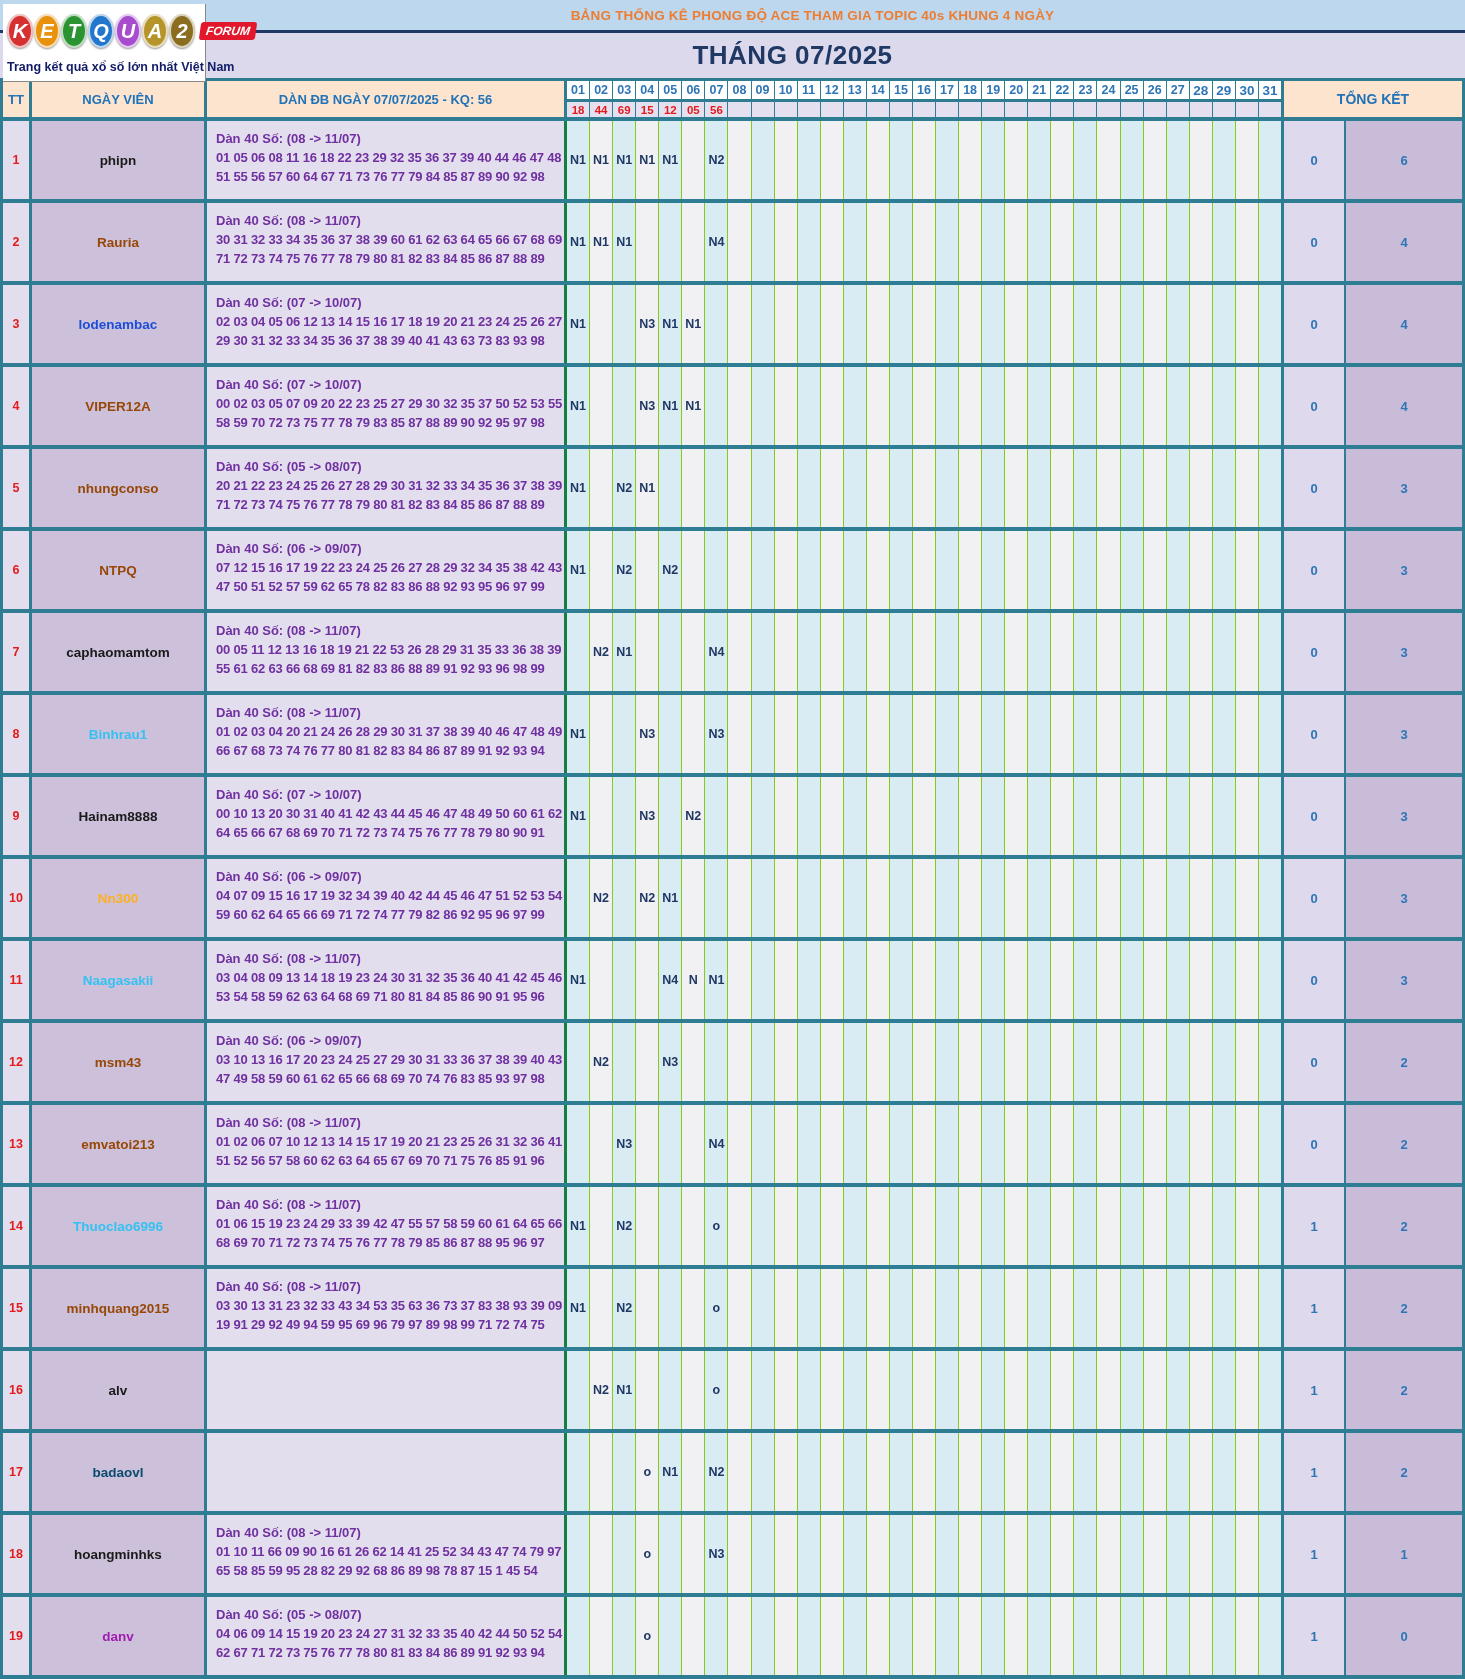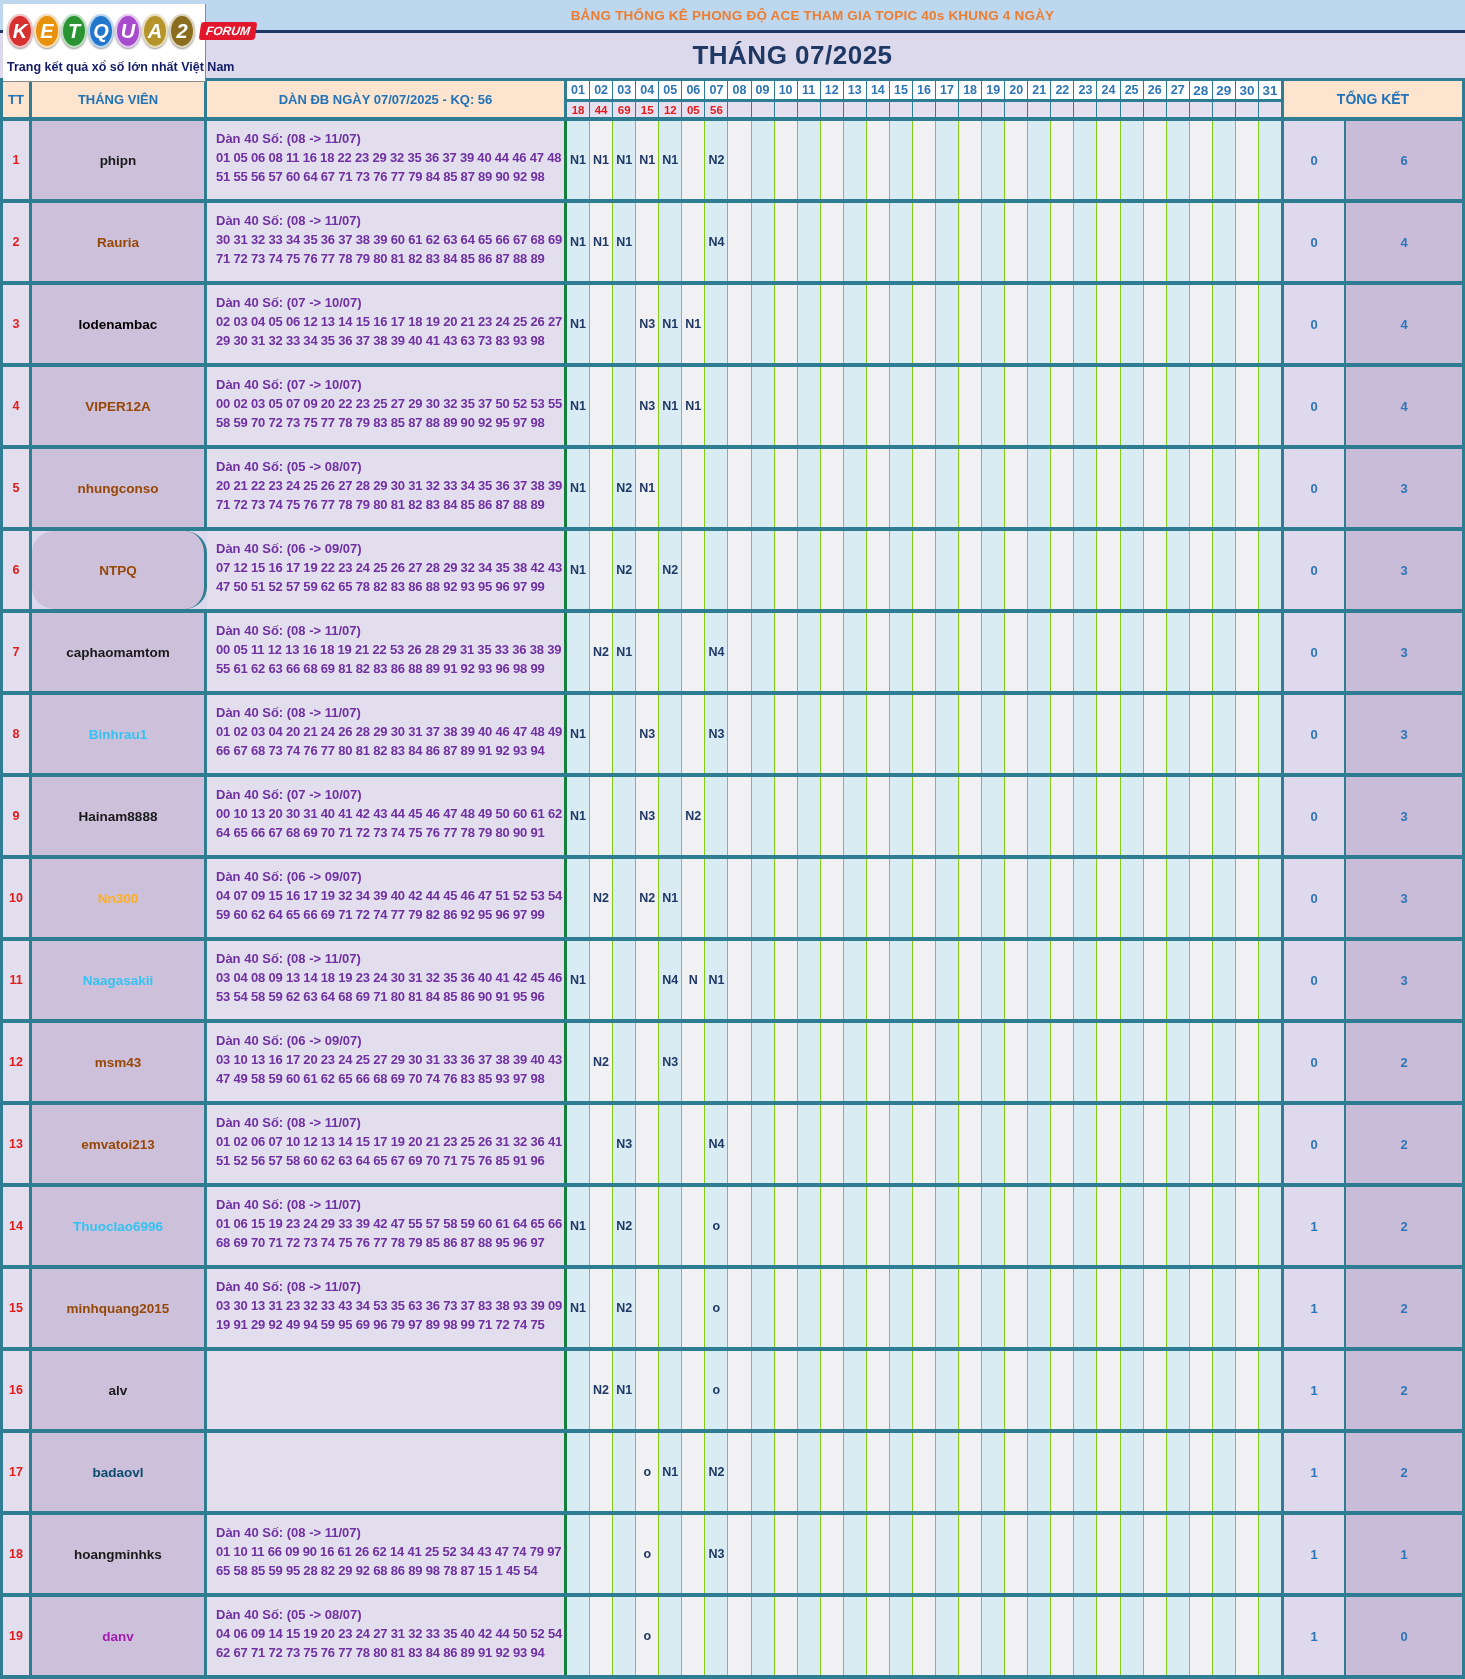--- a/index.html
+++ b/index.html
@@ -87,21 +87,21 @@
           <span class="ltr" style="background: rgb(138, 109, 31);">2</span>
         </span>
       <span class="badge">FORUM</span>
     </div>
     <div class="tagline">Trang kết quả xổ số lớn nhất Việt Nam</div>
   </div>
 
   <div id="tbl">
     <div class="hdr">
       <div class="hcell h-tt">TT</div>
-      <div class="hcell h-member">THÁNG VIÊN</div>
+      <div class="hcell h-member">NGÀY VIÊN</div>
       <div class="hcell h-dan">DÀN ĐB NGÀY 07/07/2025 - KQ: 56</div>
       <div class="h-days">
         <div class="dayrowA" id="day-headers">
             <div class="day-h">01</div>
             <div class="day-h">02</div>
             <div class="day-h">03</div>
             <div class="day-h">04</div>
             <div class="day-h">05</div>
             <div class="day-h">06</div>
             <div class="day-h">07</div>
@@ -250,21 +250,21 @@
             <div class="dcell even"></div>
             <div class="dcell odd"></div>
             <div class="dcell even"></div>
             <div class="dcell odd"></div>
           </div>
           <div class="c-tot1">0</div>
           <div class="c-tot2">4</div>
         </div>
         <div class="row">
           <div class="c-tt">3</div>
-          <div class="c-member" style="color: #000000;">lodenambac</div>
+          <div class="c-member" style="color: #1d4ed8;">lodenambac</div>
           <div class="c-dan">
             <span class="t">Dàn 40 Số: (07 -&gt; 10/07)</span>
             <span class="n">02 03 04 05 06 12 13 14 15 16 17 18 19 20 21 23 24 25 26 27 28</span>
             <span class="n">29 30 31 32 33 34 35 36 37 38 39 40 41 43 63 73 83 93 98</span>
           </div>
           <div class="c-days">
             <div class="dcell odd">N1</div>
             <div class="dcell even"></div>
             <div class="dcell odd"></div>
             <div class="dcell even">N3</div>
@@ -382,21 +382,21 @@
             <div class="dcell even"></div>
             <div class="dcell odd"></div>
             <div class="dcell even"></div>
             <div class="dcell odd"></div>
           </div>
           <div class="c-tot1">0</div>
           <div class="c-tot2">3</div>
         </div>
         <div class="row">
           <div class="c-tt">6</div>
-          <div class="c-member" style="color: rgb(151, 71, 6); border-radius: 22px;">NTPQ</div>
+          <div class="c-member" style="color: rgb(151, 71, 6);">NTPQ</div>
           <div class="c-dan">
             <span class="t">Dàn 40 Số: (06 -&gt; 09/07)</span>
             <span class="n">07 12 15 16 17 19 22 23 24 25 26 27 28 29 32 34 35 38 42 43 45</span>
             <span class="n">47 50 51 52 57 59 62 65 78 82 83 86 88 92 93 95 96 97 99</span>
           </div>
           <div class="c-days">
             <div class="dcell odd">N1</div>
             <div class="dcell even"></div>
             <div class="dcell odd">N2</div>
             <div class="dcell even"></div>

